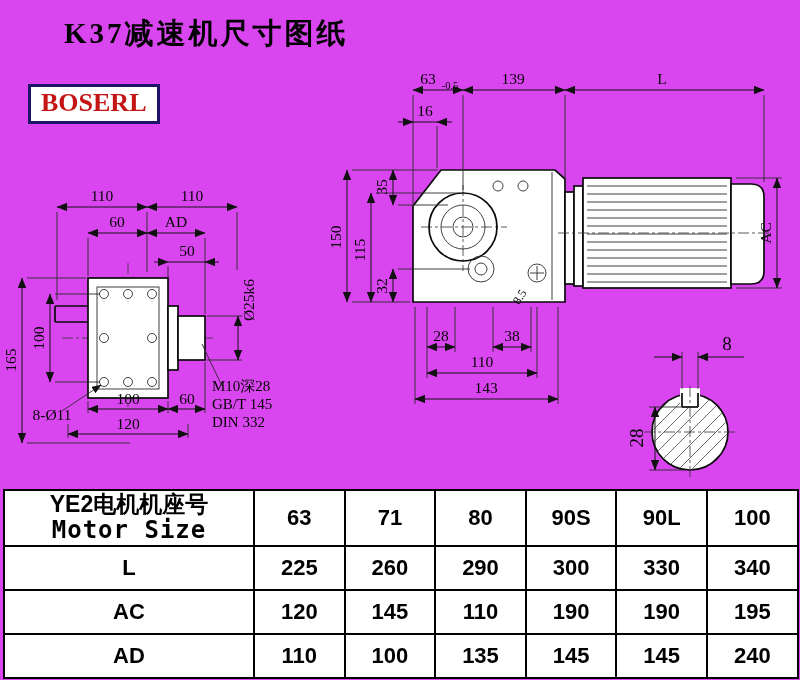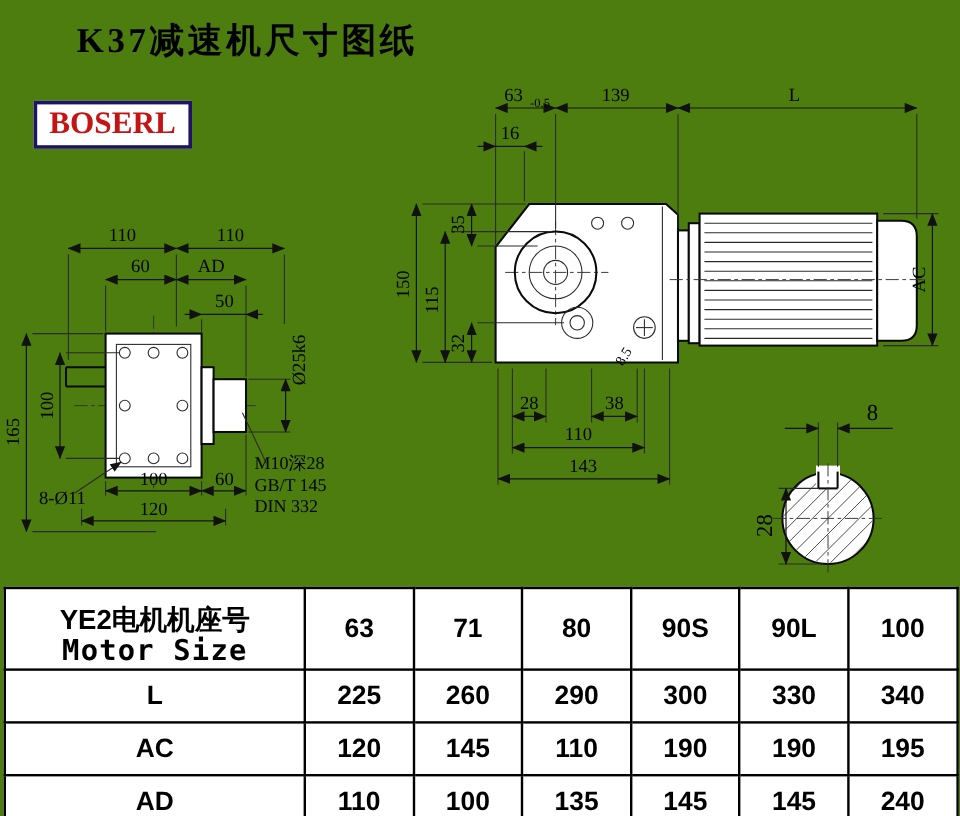--- a/index.html
+++ b/index.html
@@ -1,17 +1,17 @@
 <!DOCTYPE html>
 <html><head>
 <meta charset="utf-8">
 <style>
   * { margin:0; padding:0; box-sizing:border-box; }
   html,body { width:800px; height:680px; background:#ffffff; font-family:"Liberation Serif", serif; }
-  .page { position:relative; width:800px; height:680px; background:#4d7c0f; overflow:hidden; }
+  .page { position:relative; width:800px; height:680px; background:#d946ef; overflow:hidden; }
 
   .title { position:absolute; left:64px; top:14px; font-size:29px; font-weight:bold; color:#000;
            letter-spacing:3px; font-family:"Liberation Serif", serif; }
 
   .brand-box { position:absolute; left:28px; top:84px; border:3px solid #1d1468; background:#fefefe;
                padding:1px 10px 3px 10px; }
   .brand-box span { font-family:"Liberation Serif", serif; font-weight:bold; font-size:26px; color:#c41414;margin-top:40px; }
 
   svg.drawing { position:absolute; left:0; top:0; }
   svg text { font-family:"Liberation Serif", serif; font-size:15.5px; fill:#050505; text-anchor:middle; }
@@ -25,21 +25,21 @@
   .dimln  { fill:none; stroke:#141414; stroke-width:1; }
   .ctr    { fill:none; stroke:#333; stroke-width:0.8; stroke-dasharray:11 3 3 3; }
   .hatch  { stroke:#444; stroke-width:0.8; }
 
   table.dim-table { position:absolute; left:3px; top:489px; width:794px; border-collapse:collapse;
                     table-layout:fixed; background:#fff; }
   table.dim-table td { border:2px solid #000; text-align:center; vertical-align:middle;
                        font-family:"Liberation Sans", sans-serif; font-weight:bold; font-size:22px; color:#000; }
   tr.head-row td { height:56px; }
   tr.data-row td { height:44px; }
-  td.namecell .cn-line { font-size:23px; font-weight:bold; font-family:"Liberation Sans", sans-serif; line-height:1.15;margin-top:12px; }
+  td.namecell .cn-line { font-size:23px; font-weight:bold; font-family:"Liberation Sans", sans-serif; line-height:1.15; }
   td.namecell .en-line { font-size:24px; font-weight:bold; font-family:"DejaVu Sans Mono", monospace; line-height:1.15; letter-spacing:1px; }
 </style>
 </head>
 <body>
 
 <div class="page">
 
   <h1 class="title">K37减速机尺寸图纸</h1>
 
   <div class="brand-box">

